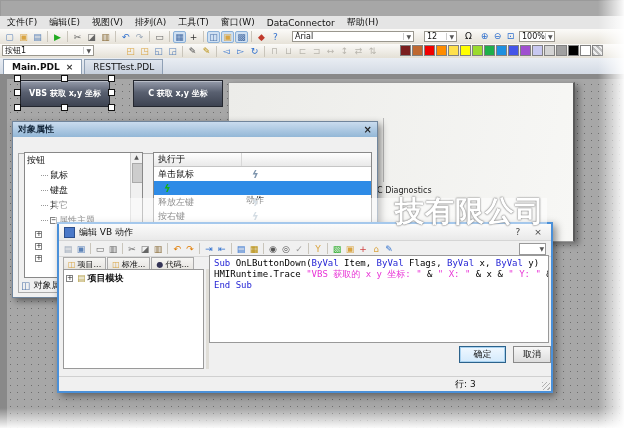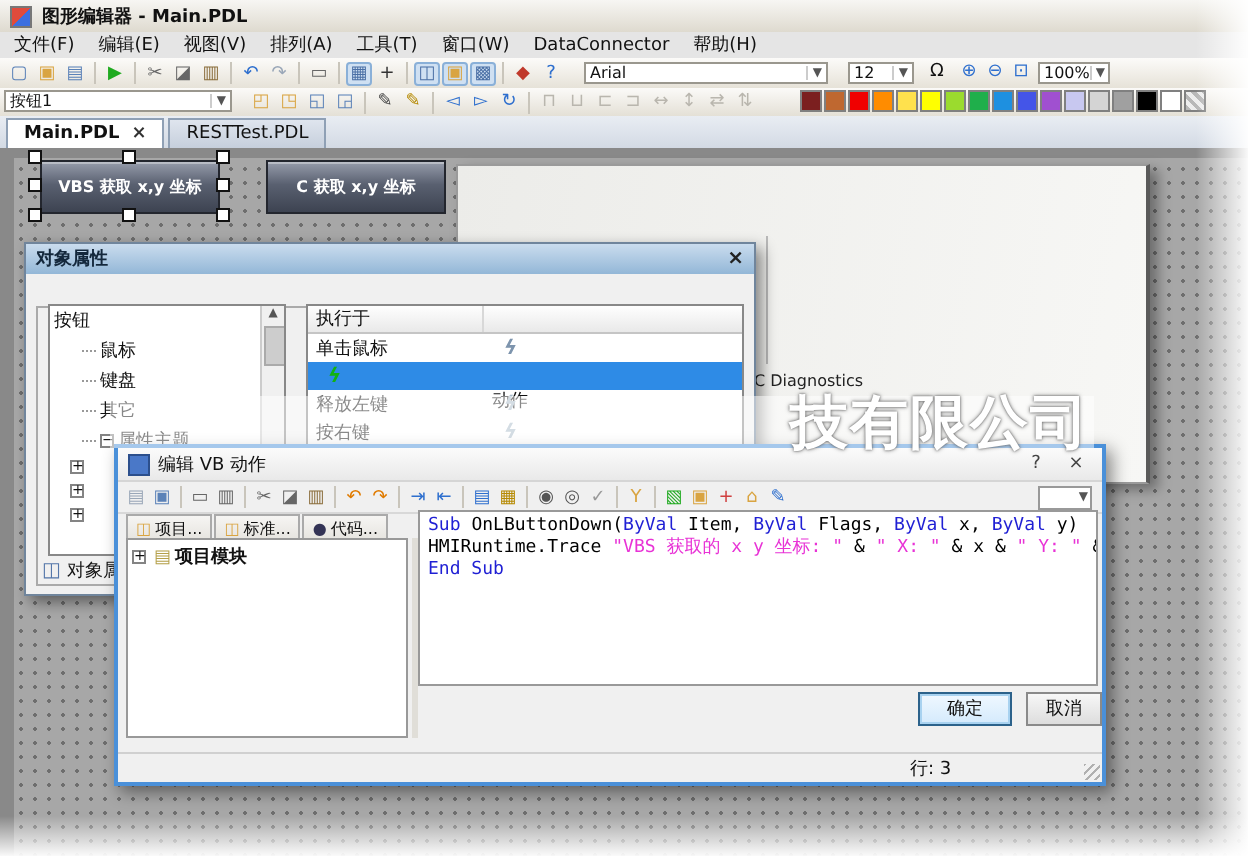--- a/index.html
+++ b/index.html
@@ -21,21 +21,21 @@
   .ticon.toggled{background:#cfe0f2;border:1px solid #8ab0d8;border-radius:2px;line-height:10px;height:12px;box-sizing:border-box;}
   .vsep{width:1px;height:11px;background:#c9c5bb;margin:0 2px;}
   .combo{height:11px;border:1px solid #9a978e;background:#fff;font-size:8px;display:flex;align-items:center;
          padding:0 2px;box-sizing:border-box;}
   .combo .arr{margin-left:auto;font-size:6px;color:#555;border-left:1px solid #ccc;padding-left:2px;}
   .combo-font{position:absolute;left:292px;top:2px;width:122px;}
   .combo-size{position:absolute;left:424px;top:2px;width:33px;}
   .omega{position:absolute;left:462px;top:1px;width:13px;text-align:center;}
   .zi1{position:absolute;left:478px;top:1px;} .zi2{position:absolute;left:491px;top:1px;} .zi3{position:absolute;left:504px;top:1px;}
   .combo-zoom{position:absolute;left:519px;top:2px;width:36px;}
-  .combo-obj{position:absolute;left:2px;top:1px;width:114px;}
+  .combo-obj{position:absolute;left:2px;top:1px;width:92px;}
   #tb2icons{position:absolute;left:124px;top:1px;display:flex;gap:1px;align-items:center;height:12px;}
   #palette{position:absolute;left:400px;top:1px;display:flex;gap:1px;}
   .swatch{width:11px;height:11px;border:1px solid #808080;box-sizing:border-box;}
   .swatch.pattern{background:repeating-linear-gradient(45deg,#b8b8b8 0 2px,#ededed 2px 4px);}
   #tabstrip{position:absolute;left:0;top:58px;right:0;height:16px;background:linear-gradient(#e9edf3,#d3dae4);
             border-bottom:1px solid #9aa4b2;display:flex;align-items:flex-end;padding-left:3px;gap:2px;}
   .tab{height:14px;display:flex;align-items:center;padding:0 8px;border:1px solid #8fa0b5;border-bottom:none;
        background:linear-gradient(#dfe5ee,#c6cfdc);gap:6px;}
   .tab.active{background:#fff;font-weight:bold;}
   .tabclose{color:#333;}
@@ -126,24 +126,20 @@
   .fade-r{position:absolute;top:0;right:0;width:26px;height:100%;z-index:60;pointer-events:none;
           background:linear-gradient(90deg,rgba(255,255,255,0),rgba(255,255,255,.95));}
   .fade-b{position:absolute;left:0;bottom:0;width:100%;height:20px;z-index:60;pointer-events:none;
           background:linear-gradient(180deg,rgba(255,255,255,0),rgba(255,255,255,.95));}
 </style>
 </head>
 <body>
 
 <div id="app">
 
-  <div id="titlebar">
-    <span class="appicon"></span>
-    <span>图形编辑器 - Main.PDL</span>
-  </div>
 
   <div id="menubar">
       <span class="mitem">文件(F)</span>
       <span class="mitem">编辑(E)</span>
       <span class="mitem">视图(V)</span>
       <span class="mitem">排列(A)</span>
       <span class="mitem">工具(T)</span>
       <span class="mitem">窗口(W)</span>
       <span class="mitem">DataConnector</span>
       <span class="mitem">帮助(H)</span>

